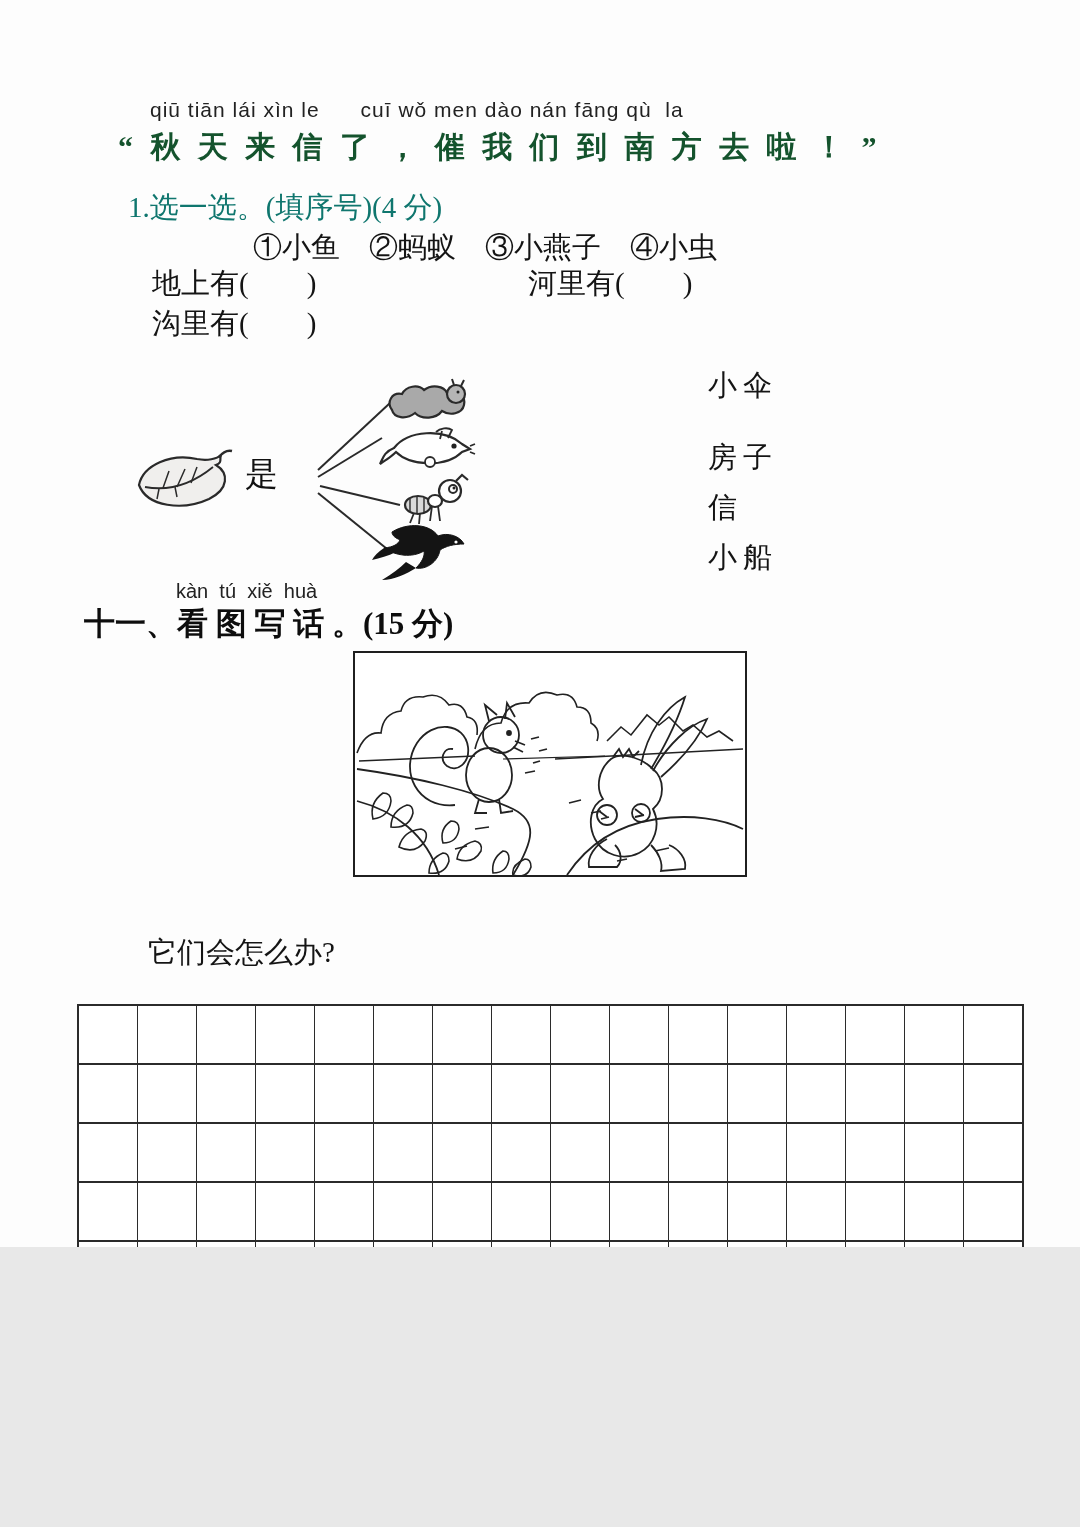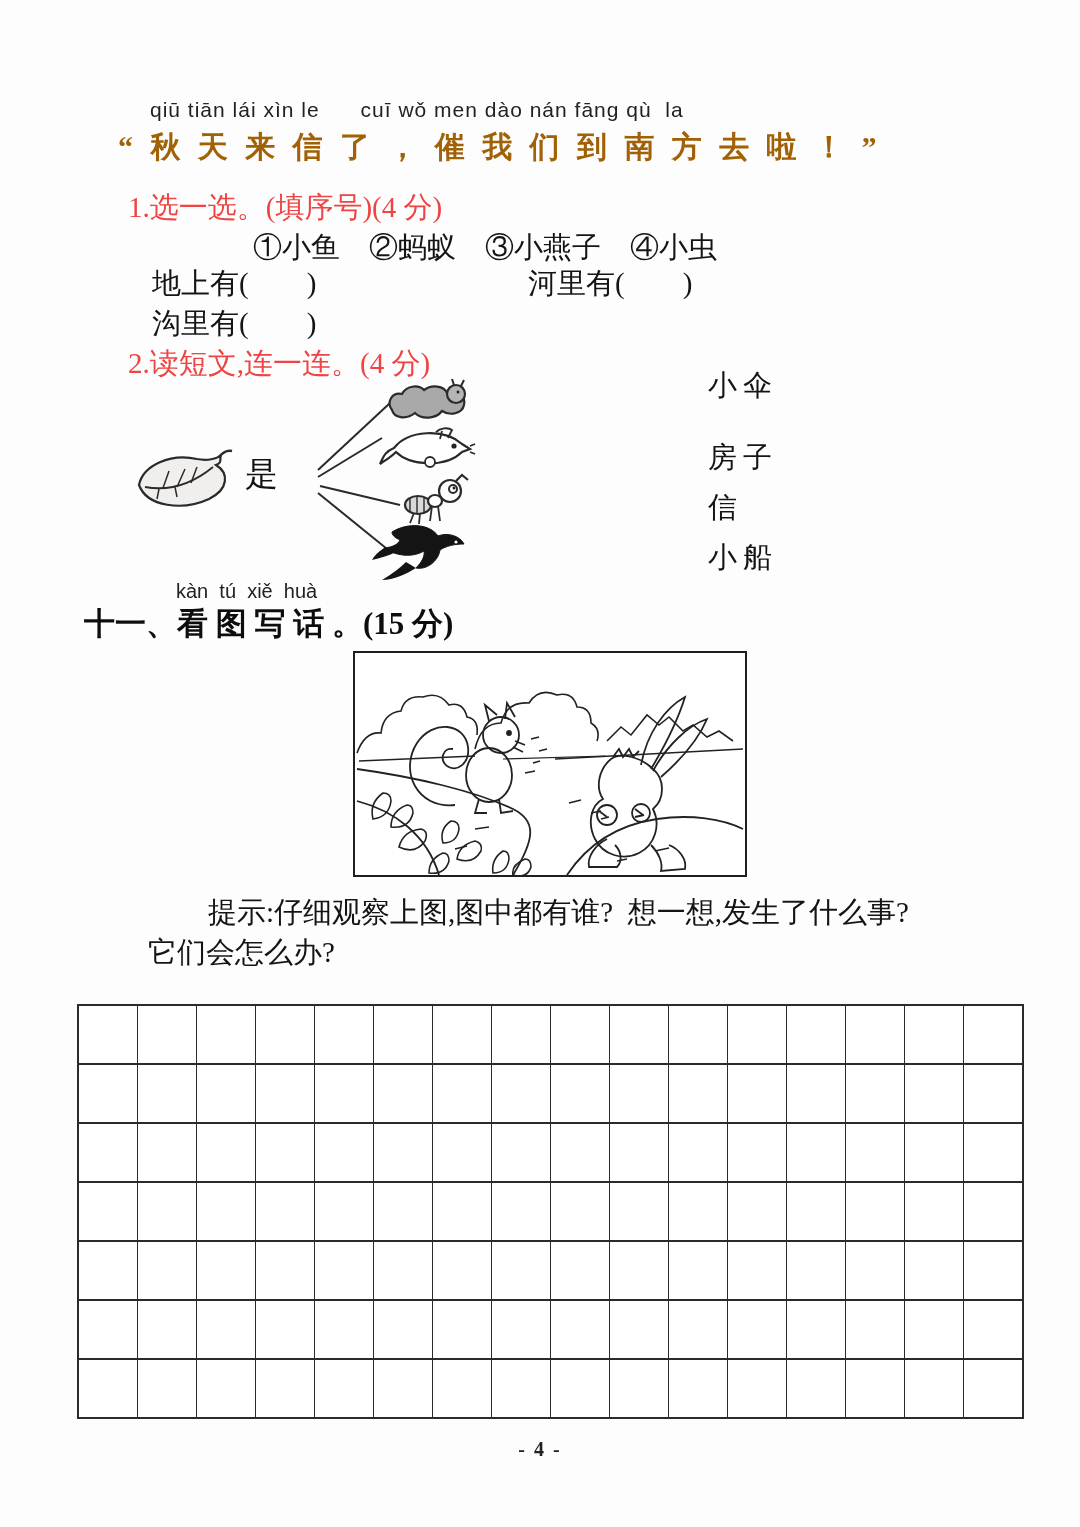--- a/index.html
+++ b/index.html
@@ -1,33 +1,33 @@
 <!DOCTYPE html>
 <html><head>
 <meta charset="utf-8">
 <style>
   html,body{margin:0;padding:0;background:#e8e8e8;}
   .page{
     position:relative;
-    width:1080px;height:1527px;
+    width:1080px;height:1247px;
     margin:0 auto;
     background:#fdfdfd;
     font-family:"Liberation Serif", serif;
     color:#1c1c1c;
     overflow:hidden;
   }
   .abs{position:absolute;}
   .pinyin{
     font-family:"Liberation Sans", sans-serif;
     font-size:21px;color:#222;white-space:pre;letter-spacing:1px;
   }
   .sentence{
-    font-size:30px;font-weight:700;letter-spacing:0.58em;white-space:pre;color:#a16207;
-  }
-  .qtitle{font-size:29px;color:#ef4444;white-space:pre;}
+    font-size:30px;font-weight:700;letter-spacing:0.58em;white-space:pre;color:#14532d;
+  }
+  .qtitle{font-size:29px;color:#0f766e;white-space:pre;}
   .options{font-size:29px;white-space:pre;color:#141414;}
   .blank{font-size:29px;white-space:pre;color:#141414;}
   .shi{font-size:33px;color:#111;}
   .word{font-size:29px;color:#141414;letter-spacing:6px;}
   .sec-pinyin{font-family:"Liberation Sans", sans-serif;font-size:20px;color:#222;white-space:pre;}
   .sec-title{font-size:31px;font-weight:700;white-space:pre;color:#0d0d0d;}
   .hint{font-size:29px;white-space:pre;color:#141414;}
   .picture-box{
     border:2px solid #1f1f1f;background:#fff;
   }
@@ -48,21 +48,20 @@
 
   <div class="abs pinyin" style="left:150px;top:98px;">qiū tiān lái xìn le      cuī wǒ men dào nán fāng qù  la</div>
   <div class="abs sentence" style="left:118px;top:127px;">“秋天来信了，催我们到南方去啦！”</div>
 
   <div class="abs qtitle" style="left:128px;top:188px;">1.选一选。(填序号)(4 分)</div>
   <div class="abs options" style="left:253px;top:228px;">①小鱼　②蚂蚁　③小燕子　④小虫</div>
   <div class="abs blank" style="left:152px;top:264px;">地上有(　　)</div>
   <div class="abs blank" style="left:528px;top:264px;">河里有(　　)</div>
   <div class="abs blank" style="left:152px;top:304px;">沟里有(　　)</div>
 
-  <div class="abs qtitle" style="left:128px;top:344px;">2.读短文,连一连。(4 分)</div>
 
   <div class="abs" style="left:133px;top:447px;">
     <svg width="108" height="66" viewBox="0 0 108 66">
       <path d="M6,38 C10,18 38,6 64,12 C74,14 84,12 88,8 C86,13 90,15 83,18 C96,26 96,42 76,52 C50,64 14,60 6,38 Z" fill="#f0efed" stroke="#2a2a2a" stroke-width="2.2"></path>
       <path d="M86,10 C90,5 95,3 99,4" fill="none" stroke="#2a2a2a" stroke-width="2.5"></path>
       <path d="M12,40 C34,44 58,38 80,20" fill="none" stroke="#2a2a2a" stroke-width="1.8"></path>
       <path d="M30,41 L36,24 M44,40 L52,22 M58,36 L64,20 M26,42 L24,52 M42,40 L44,50" fill="none" stroke="#2a2a2a" stroke-width="1.5"></path>
     </svg>
   </div>
   <div class="abs shi" style="left:245px;top:452px;">是</div>
@@ -173,21 +172,20 @@
         <circle cx="252" cy="162" r="10"></circle>
         <path d="M244,158 l8,6 M246,166 l8,-2"></path>
         <circle cx="286" cy="160" r="9"></circle>
         <path d="M280,156 l8,6 M280,164 l9,-2"></path>
         <path d="M252,186 C240,192 232,204 234,214 L262,214 C268,208 266,198 260,192"></path>
         <path d="M296,192 C304,200 308,210 306,218 L330,216 C332,206 324,196 314,192"></path>
       </g>
     </svg>
   </div>
 
-  <div class="abs hint" style="left:208px;top:893px;">提示:仔细观察上图,图中都有谁?  想一想,发生了什么事?</div>
   <div class="abs hint" style="left:148px;top:933px;">它们会怎么办?</div>
 
   <div class="abs writing-grid" style="left:77px;top:1004px;width:943px;">
       <div class="grid-row">
         <div class="grid-cell"></div>
         <div class="grid-cell"></div>
         <div class="grid-cell"></div>
         <div class="grid-cell"></div>
         <div class="grid-cell"></div>
         <div class="grid-cell"></div>

